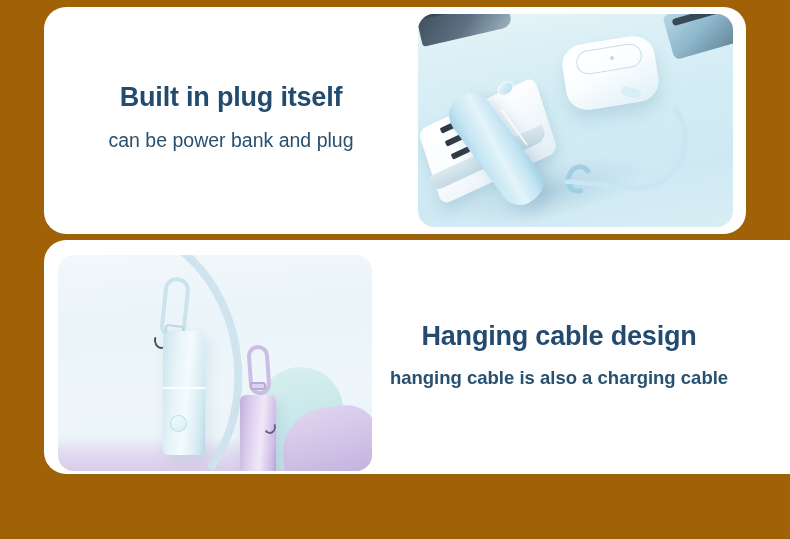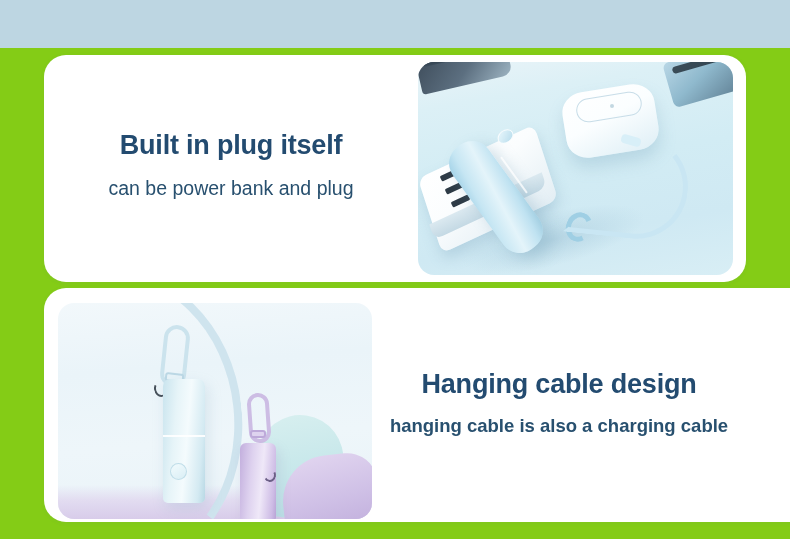--- a/index.html
+++ b/index.html
@@ -12,22 +12,21 @@
 
   body {
     background: #bdd6e2;
     font-family: "Liberation Sans", sans-serif;
     position: relative;
   }
 
   .banner {
     position: absolute;
     inset: 0;
-    background: #84cc16;
-    margin-top: 48px;
+    background: #a16207;
   }
 
   
   .card {
     position: absolute;
     background: #ffffff;
     border-radius: 22px;
     display: flex;
     align-items: stretch;
     overflow: hidden;

